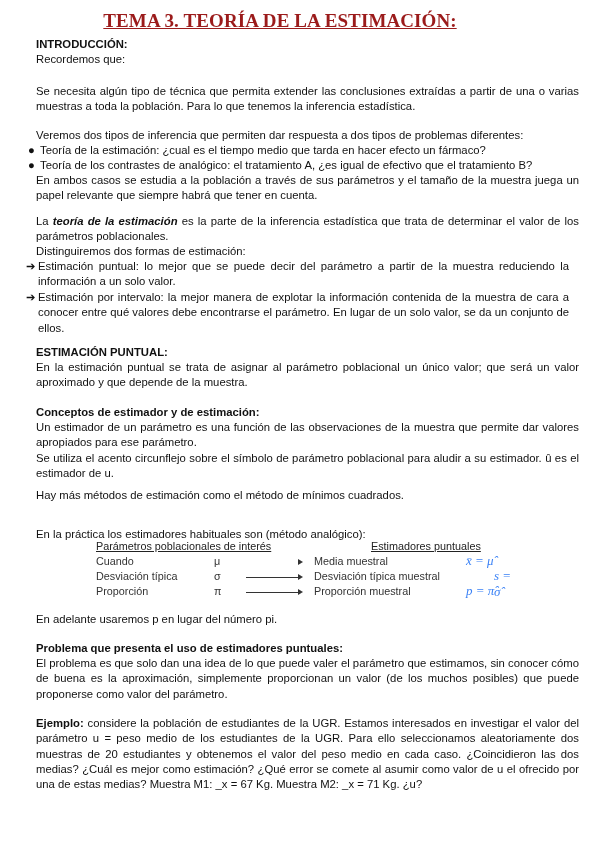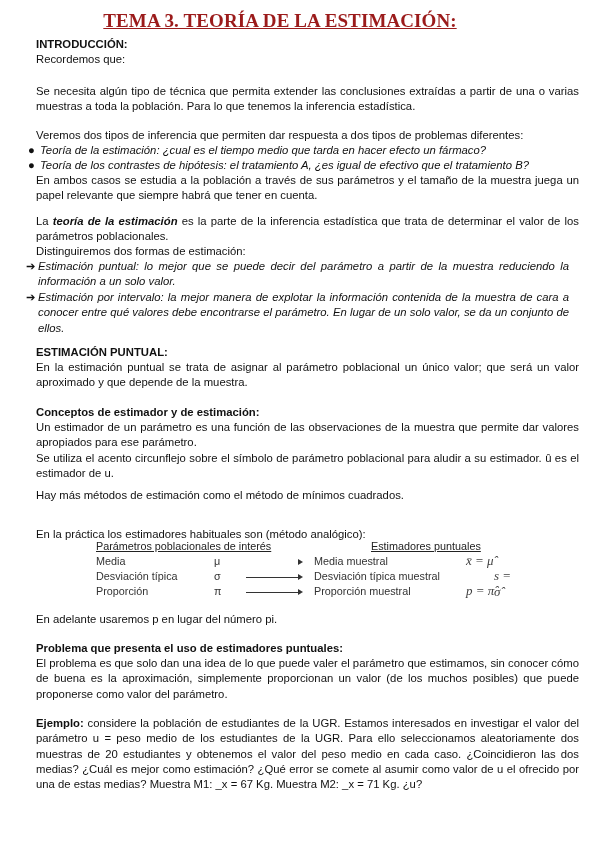--- a/index.html
+++ b/index.html
@@ -7,51 +7,51 @@
          font-family:"Liberation Sans", sans-serif; color:#111; }
   .page { position:absolute; left:0; top:0; width:600px; height:848px; }
   .title { position:absolute; left:0; top:10px; width:560px; text-align:center;
            font-family:"Liberation Serif", serif; font-weight:bold; font-size:19px;
            color:#9b1b1b; text-decoration:underline; letter-spacing:0.1px; }
   .txt { position:absolute; left:36px; width:543px; font-size:11.3px; line-height:15.3px;
          text-align:justify; }
   .h { font-weight:bold; }
   .bul { position:absolute; font-size:11.3px; line-height:15.3px; }
   .bul .mark { position:absolute; left:0; top:0; }
-  .bul .body { position:absolute; left:12px; width:530px;font-style:italic; }
+  .bul .body { position:absolute; left:12px; width:530px; }
   .arrow .body { left:12px; width:531px; text-align:justify; }
   .tbl { position:absolute; left:96px; top:540px; width:420px; height:60px;
          font-size:10.8px; color:#333; }
   .tbl .hdr { position:absolute; top:0; font-weight:normal; text-decoration:underline; color:#222; }
   .tbl .cell { position:absolute; }
   .tbl .line { position:absolute; height:1px; background:#333; }
   .tbl .head { position:absolute; width:0; height:0; border-top:3px solid transparent;
                border-bottom:3px solid transparent; border-left:5px solid #333; }
   .tbl .est { position:absolute; font-family:"Liberation Serif", serif; font-style:italic;
-              font-size:13px; color:#404040; }
+              font-size:13px; color:#3b82f6; }
 </style>
 </head>
 <body>
 
 <div class="page">
 
   <div class="title">TEMA 3. TEORÍA DE LA ESTIMACIÓN:</div>
 
   <div class="txt" style="top:52px;">Recordemos que:</div>
   <div class="txt h" style="top:37px;">INTRODUCCIÓN:</div>
   <div class="txt" style="top:84px;">Se necesita algún tipo de técnica que permita extender las conclusiones extraídas a partir de una o varias muestras a toda la población. Para lo que tenemos la inferencia estadística.</div>
   <div class="txt" style="top:128px;">Veremos dos tipos de inferencia que permiten dar respuesta a dos tipos de problemas diferentes:</div>
 
   <div class="bul" style="left:28px; top:143px; width:560px; height:15px;">
     <span class="mark">●</span>
     <span class="body">Teoría de la estimación: ¿cual es el tiempo medio que tarda en hacer efecto un fármaco?</span>
   </div>
   <div class="bul" style="left:28px; top:158px; width:560px; height:15px;">
     <span class="mark">●</span>
-    <span class="body">Teoría de los contrastes de hipótesis: el tratamiento A, ¿es igual de efectivo que el tratamiento B?</span>
+    <span class="body">Teoría de los contrastes de analógico: el tratamiento A, ¿es igual de efectivo que el tratamiento B?</span>
   </div>
 
   <div class="txt" style="top:173px;">En ambos casos se estudia a la población a través de sus parámetros y el tamaño de la muestra juega un papel relevante que siempre habrá que tener en cuenta.</div>
 
   <div class="txt" style="top:214px;">
     <span>La </span><b><i>teoría de la estimación</i></b><span> es la parte de la inferencia estadística que trata de determinar el valor de los parámetros poblacionales.</span>
   </div>
   <div class="txt" style="top:244px;">Distinguiremos dos formas de estimación:</div>
 
   <div class="bul arrow" style="left:26px; top:259px; width:560px; height:31px;">
@@ -69,21 +69,21 @@
   <div class="txt h" style="top:405px;">Conceptos de estimador y de estimación:</div>
   <div class="txt" style="top:420px;">Un estimador de un parámetro es una función de las observaciones de la muestra que permite dar valores apropiados para ese parámetro.</div>
   <div class="txt" style="top:451px;">Se utiliza el acento circunflejo sobre el símbolo de parámetro poblacional para aludir a su estimador. û es el estimador de u.</div>
   <div class="txt" style="top:488px;">Hay más métodos de estimación como el método de mínimos cuadrados.</div>
   <div class="txt" style="top:527px;">En la práctica los estimadores habituales son (método analógico):</div>
 
   <div class="tbl">
     <div class="hdr" style="left:0;">Parámetros poblacionales de interés</div>
     <div class="hdr" style="left:234px;margin-left:41px;">Estimadores puntuales</div>
 
-    <div class="cell" style="left:0; top:15px;">Media</div>
+    <div class="cell" style="left:0; top:15px;">Cuando</div>
     <div class="cell" style="left:118px; top:15px;">μ</div>
     <div class="head" style="left:202px; top:19px;"></div>
     <div class="cell" style="left:218px; top:15px;">Media muestral</div>
     <div class="est" style="left:370px; top:13px;">x̄ = μ̂</div>
 
     <div class="cell" style="left:0; top:30px;">Desviación típica</div>
     <div class="cell" style="left:118px; top:30px;">σ</div>
     <div class="line" style="left:150px; top:37px; width:54px;"></div>
     <div class="head" style="left:202px; top:34px;"></div>
     <div class="cell" style="left:218px; top:30px;">Desviación típica muestral</div>

